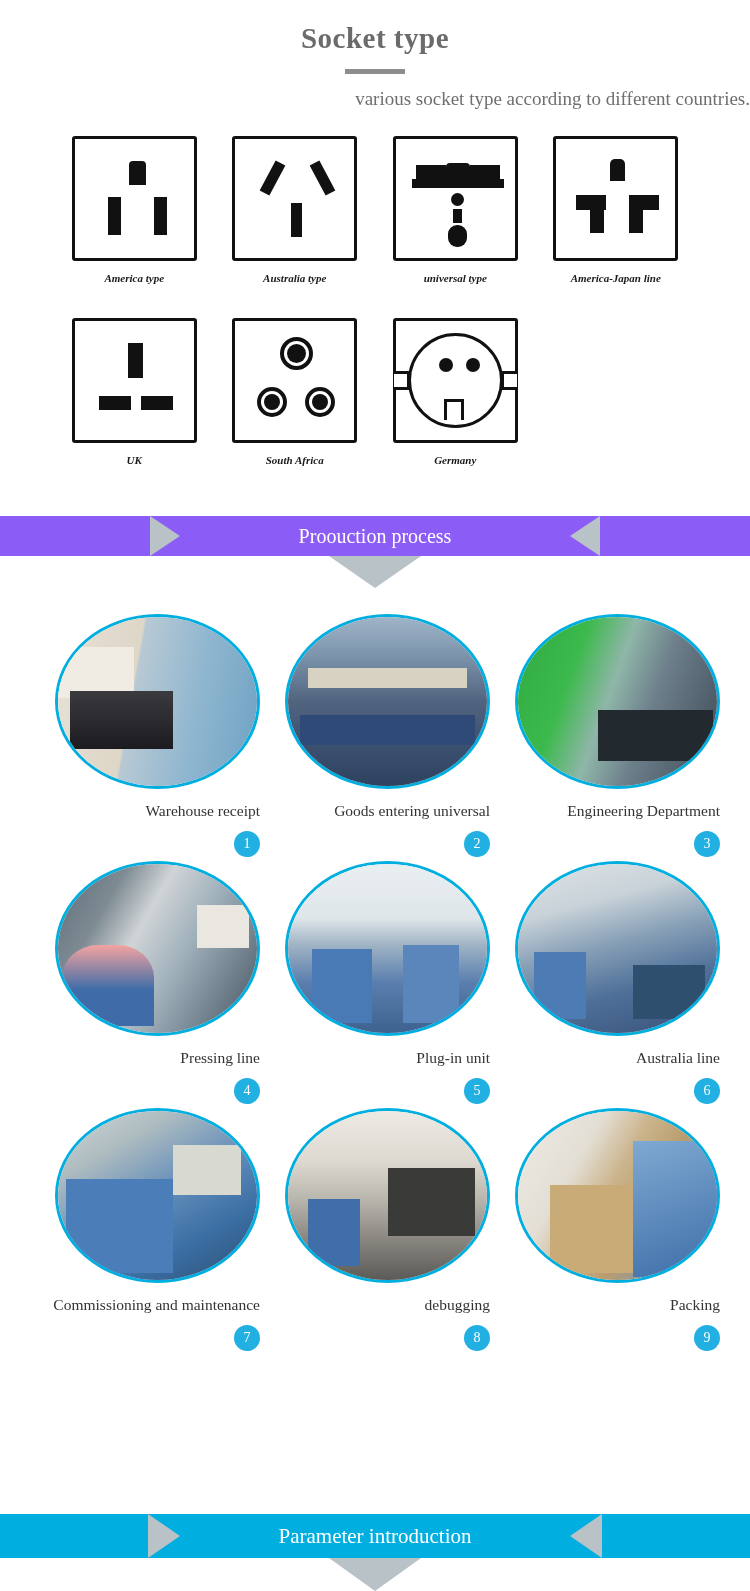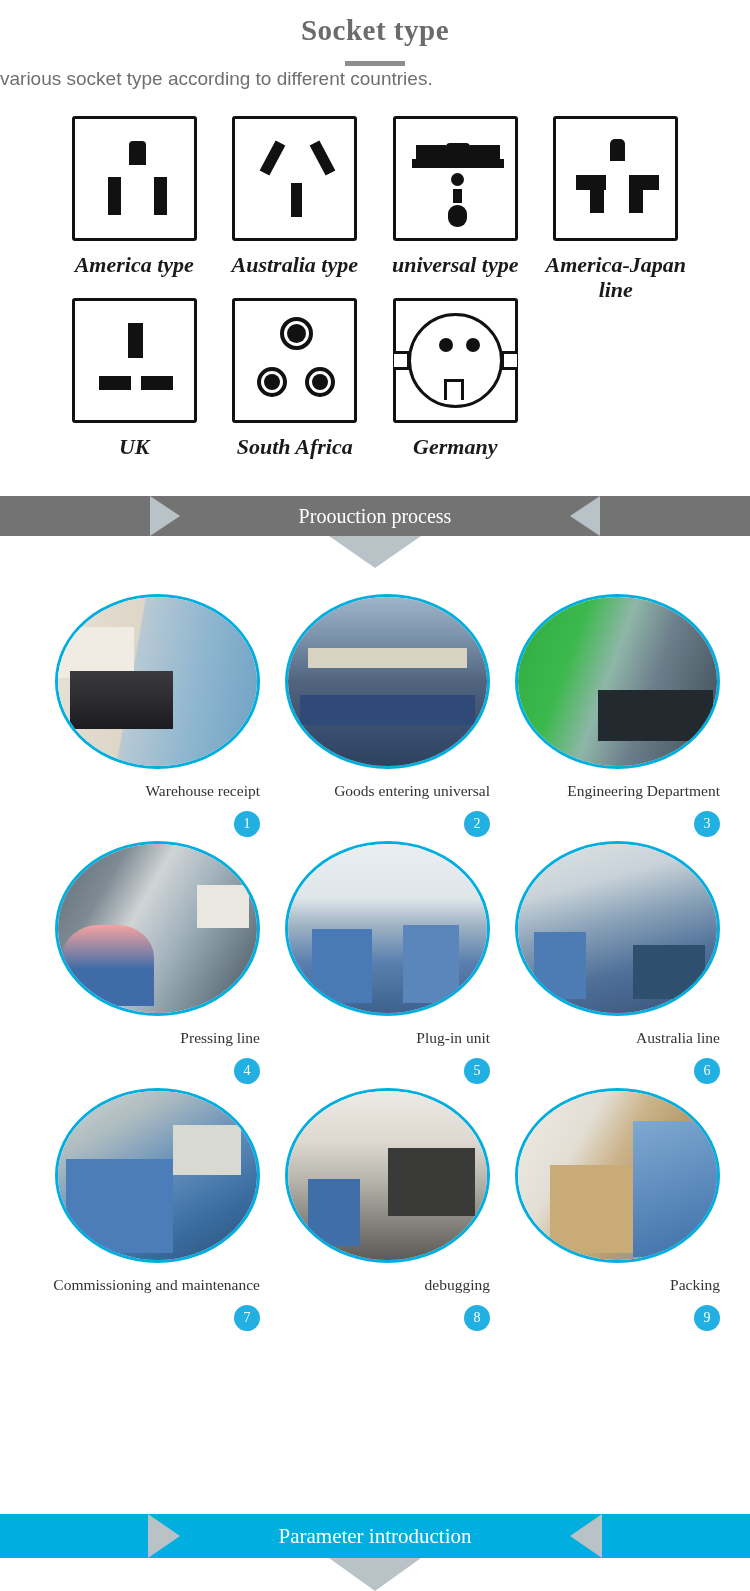--- a/index.html
+++ b/index.html
@@ -10,42 +10,42 @@
   body {
     width: 750px;
     height: 1591px;
     position: relative;
     font-family: "Liberation Serif", serif;
     overflow: hidden;
   }
 
   
   .socket-section {
-    padding-top: 14px;
+    padding-top: 22px;
   }
   .socket-title {
     text-align: center;
     font-family: "Liberation Serif", serif;
     font-size: 29px;
     font-weight: bold;
     color: #6b6b6b;
     letter-spacing: 0.5px;
   }
   .title-underline {
     width: 60px;
     height: 5px;
     background: #8d8d8d;
     margin: 14px auto 0 auto;
   }
   .socket-sub {
-    text-align: left;
+    text-align: right;
     font-size: 19px;
     color: #6f6f6f;
-    margin-top: 2px;
-    font-family: Liberation Sans, sans-serif;
+    margin-top: 14px;
+    font-family: Liberation Serif, serif;
   }
 
   
   .socket-grid {
     margin-top: 26px;
     display: grid;
     grid-template-columns: repeat(4, 1fr);
     row-gap: 4px;
     padding: 0 54px;
   }
@@ -57,21 +57,21 @@
   .socket-box {
     width: 125px;
     height: 125px;
     border: 3px solid #111;
     border-radius: 3px;
     position: relative;
     background: #fff;
   }
   .socket-label {
     margin-top: 11px;
-    font-size: 22px;
+    font-size: 11px;
     font-style: italic;
     font-weight: bold;
     color: #1a1a1a;
     text-align: center;
     line-height: 1.15;
     font-family: "Liberation Serif", serif;
     height: 42px;
   }
 
   
@@ -87,21 +87,21 @@
   .circle {
     position: absolute;
     background: #111;
     border-radius: 50%;
   }
 
   
   .banner {
     position: relative;
     height: 40px;
-    background: #737373;
+    background: #8b5cf6;
     margin-top: 20px;
   }
   .banner-text {
     position: absolute;
     left: 0; right: 0; top: 0; bottom: 0;
     display: flex;
     align-items: center;
     justify-content: center;
     color: #ffffff;
     font-size: 20px;

